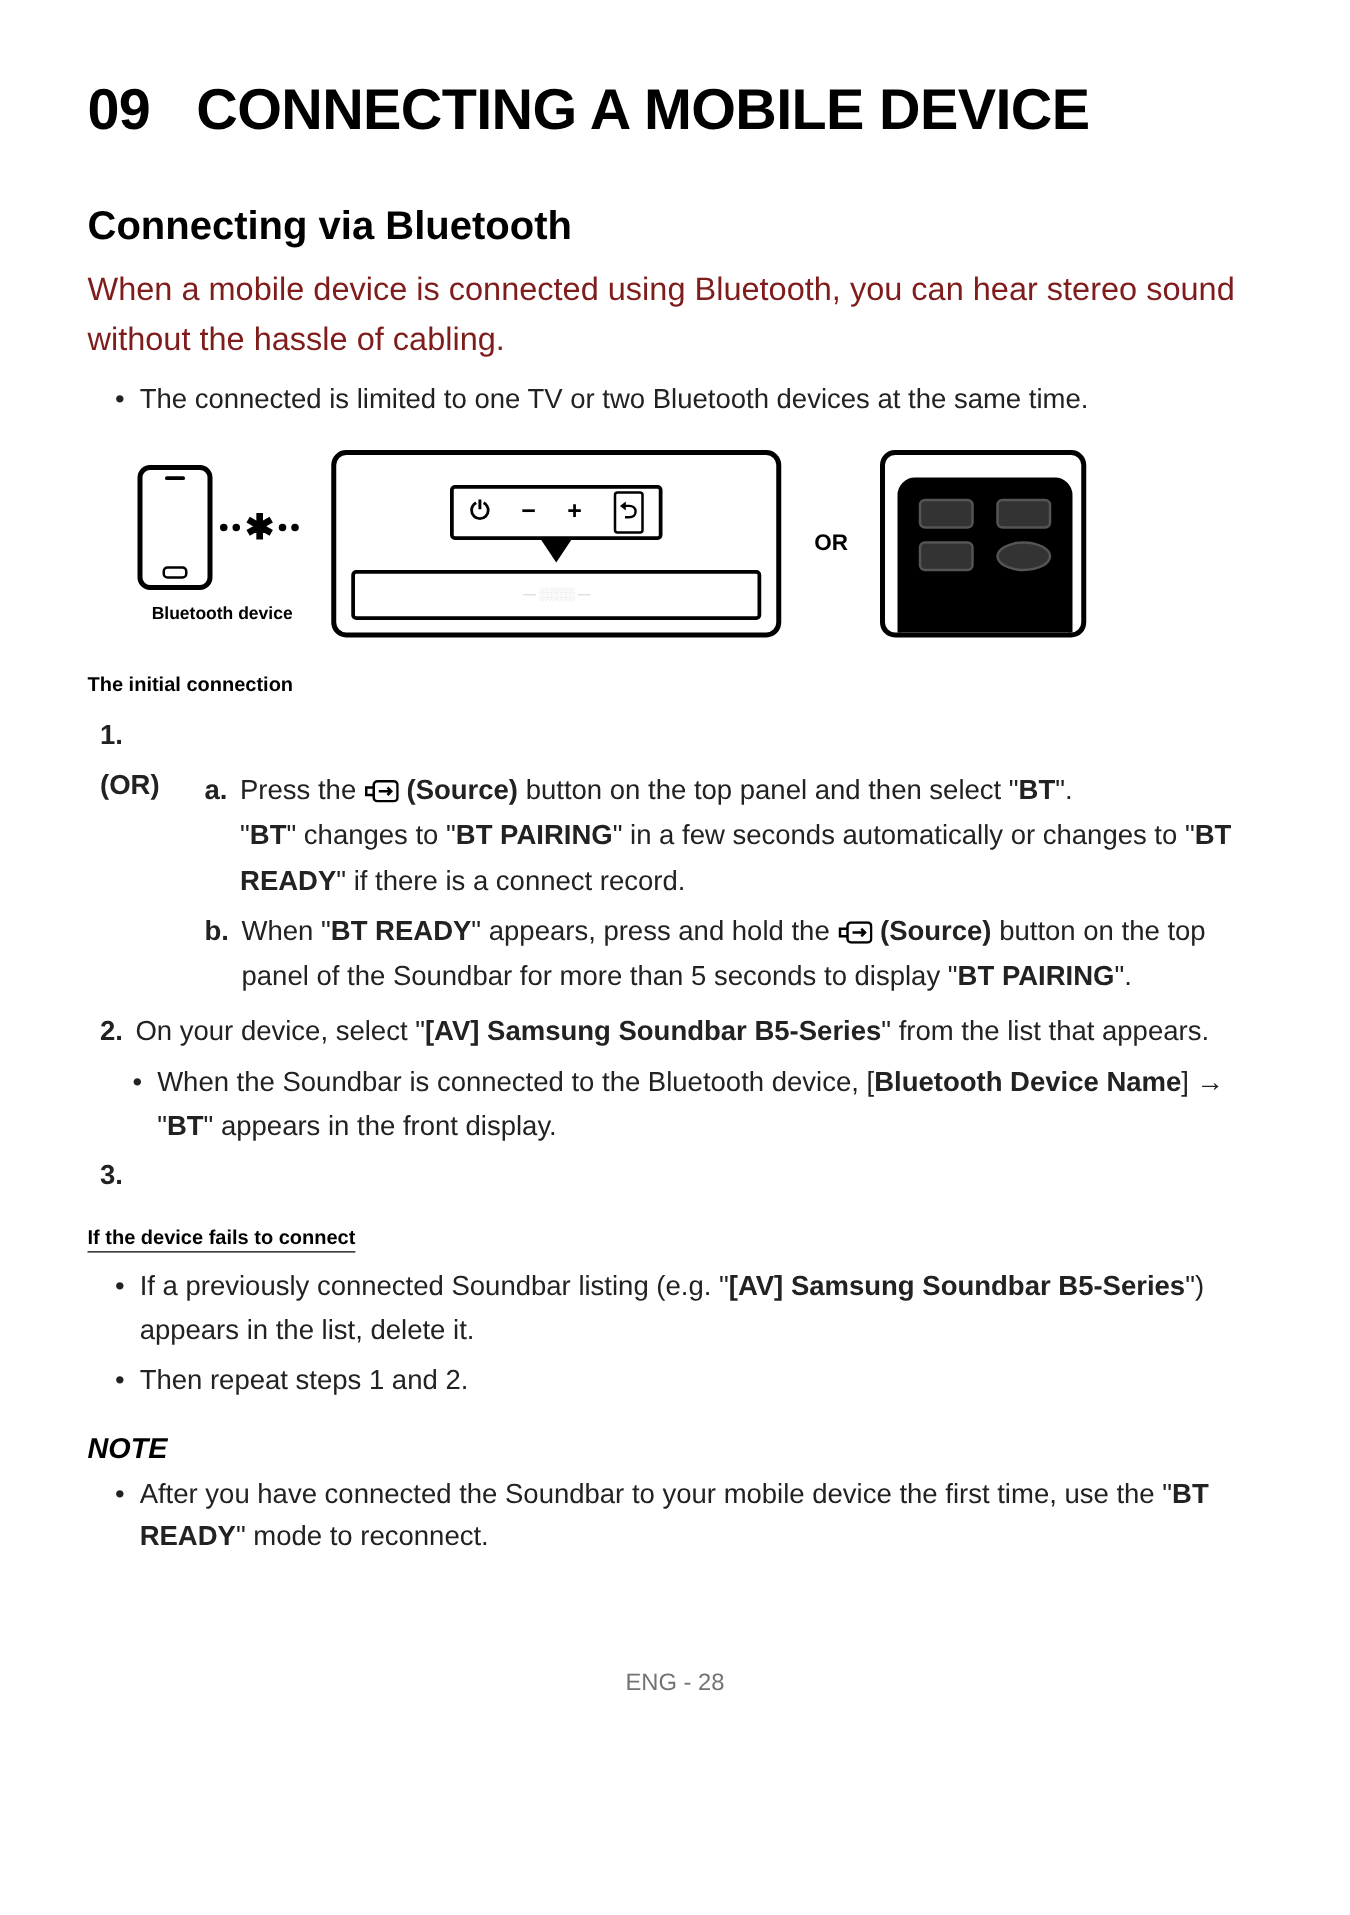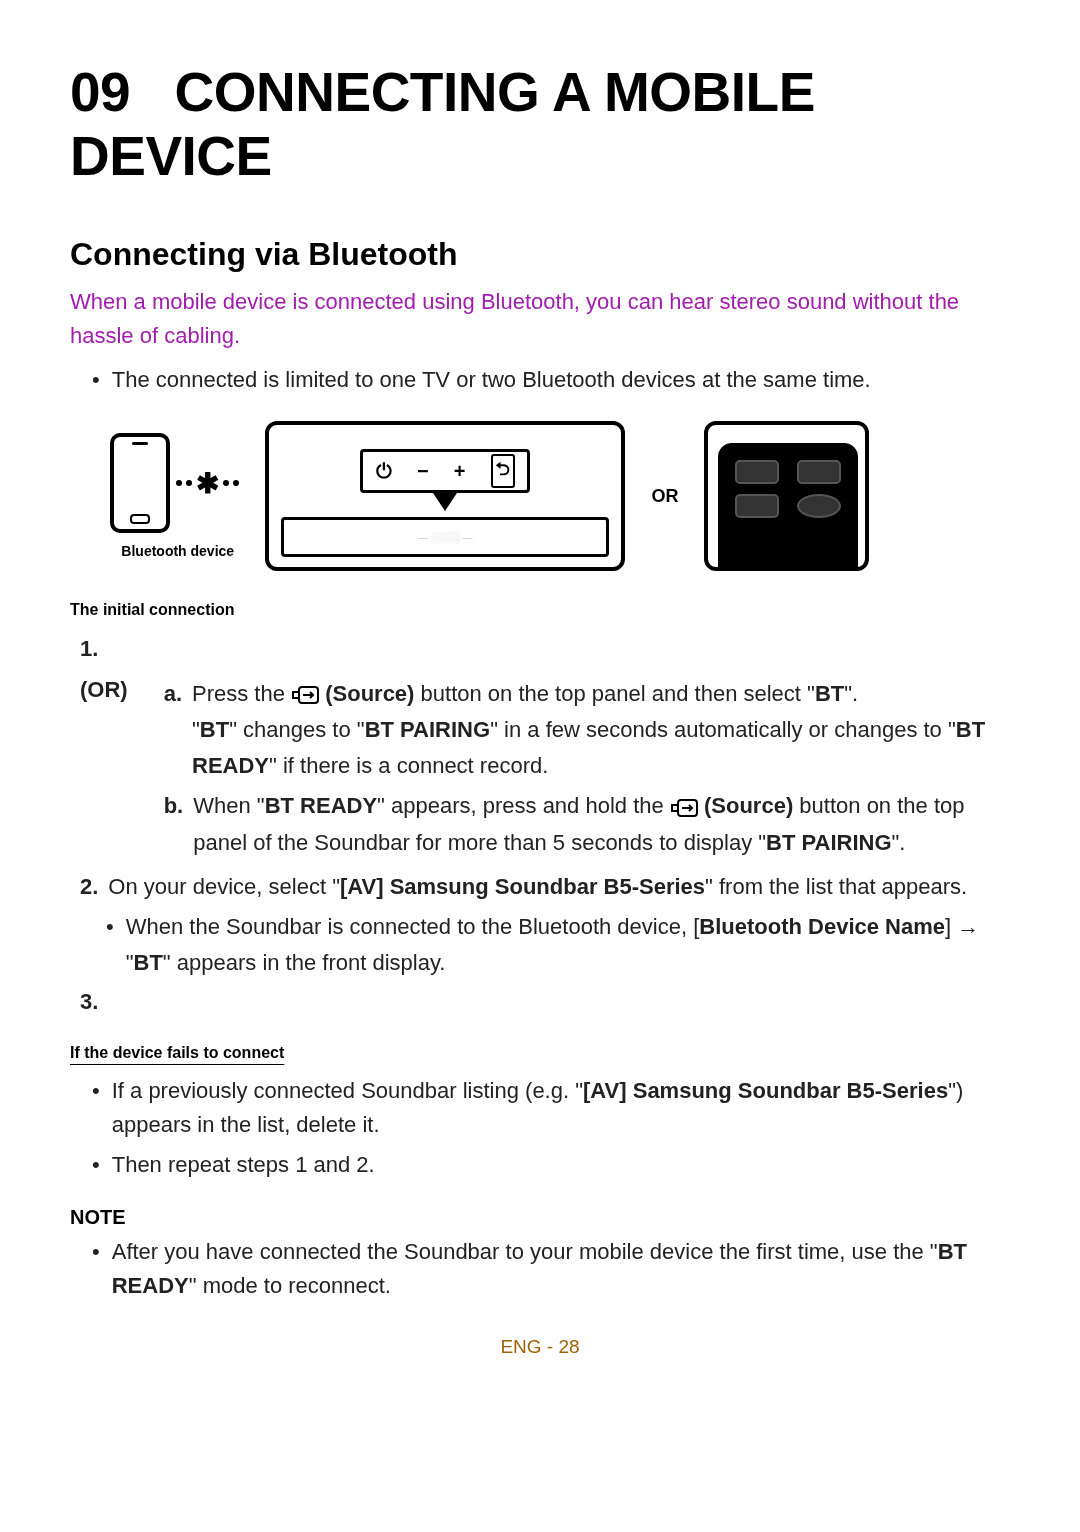--- a/index.html
+++ b/index.html
@@ -6,34 +6,34 @@
     body {
       width: 1080px;
       height: 1532px;
       background: #ffffff;
       font-family: Arial, Helvetica, sans-serif;
       color: #000;
       padding: 60px 70px 0 70px;
       position: relative;
     }
     h1 {
-      font-size: 55px;
+      font-size: 46px;
       font-weight: 700;
       letter-spacing: -0.5px;
       margin-bottom: 48px;
     }
     h2 {
       font-size: 32px;
       font-weight: 700;
       margin-bottom: 12px;
     }
     .body-text {
-      font-size: 22px;
+      font-size: 26px;
       line-height: 1.55;
-      color: #a21caf;
+      color: #7f1d1d;
       margin-bottom: 10px;
     }
     .bullet-row {
       display: flex;
       gap: 12px;
       font-size: 22px;
       line-height: 1.55;
       color: #222;
       margin-left: 22px;
     }
@@ -224,31 +224,32 @@
     }
     .src-icon svg { width: 28px; height: 18px; }
     .nested-bullet {
       display: flex;
       gap: 12px;
       margin: 4px 0 4px 36px;
       font-size: 22px;
       line-height: 1.6;
     }
     .note-label {
-      font-size: 20px;
+      font-size: 23px;
       font-weight: 700;
       margin-top: 24px;
+      font-style: italic;
     }
     .footer {
       position: absolute;
       bottom: 174px;
       left: 0; right: 0;
       text-align: center;
       font-size: 19px;
-      color: #a16207;
+      color: #737373;
     }
     .bt-pair-icon { font-size: 20px; }
   </style>
 </head>
 <body>
 
 <h1>
   <span>09</span>&nbsp;&nbsp;&nbsp;<span>CONNECTING A MOBILE DEVICE</span>
 </h1>
 

